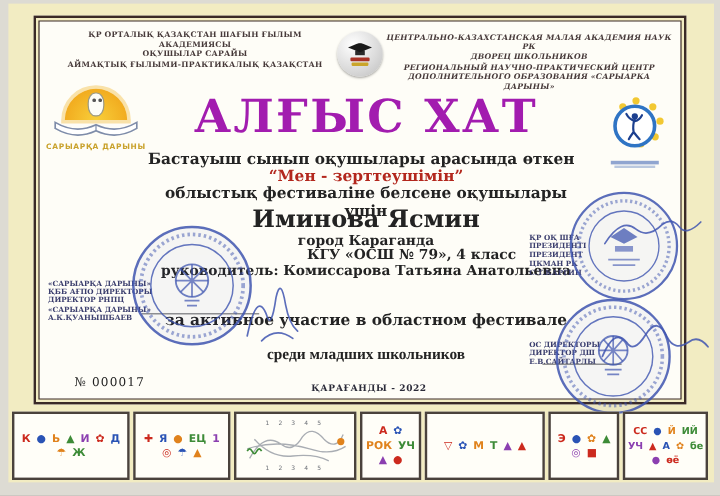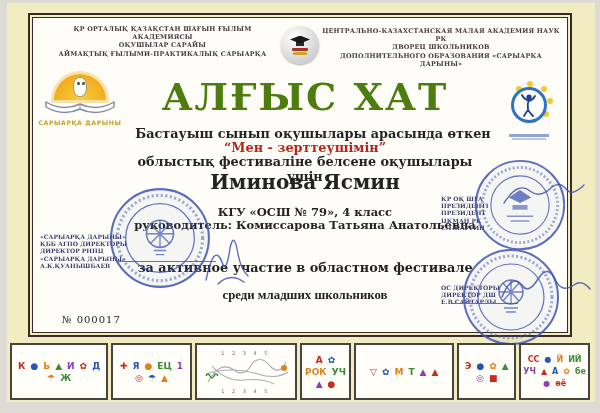--- a/index.html
+++ b/index.html
@@ -5,21 +5,21 @@
   html,body{margin:0;padding:0;background:#b9b7b0;}
   *{box-sizing:border-box;}
   .photo{position:relative;width:600px;height:413px;background:#dddbd3;overflow:hidden;
          font-family:"DejaVu Serif","Liberation Serif",serif;}
   .abs{position:absolute;}
   .cert{position:absolute;left:7px;top:3px;width:588px;height:399px;background:#f2ecc2;}
   .frame{position:absolute;left:28px;top:13px;width:544px;height:324px;background:#fefdf7;
          border:2px solid #3a2a26;box-shadow:inset 0 0 0 2px #f2ecc2, inset 0 0 0 3px #3a2a26;}
   .orgtxt{font-size:6.4px;line-height:8.2px;font-weight:bold;color:#473a3a;text-align:center;
           letter-spacing:.2px;}
-  .title{font-size:38px;font-weight:bold;color:#4d7c0f;text-align:center;letter-spacing:2px;}
+  .title{font-size:38px;font-weight:bold;color:#a21caf;text-align:center;letter-spacing:2px;}
   .c-line{text-align:center;font-weight:bold;color:#232323;}
   .red{color:#b3271d;}
   .recipient{font-size:20px;}
   .award{font-size:17px;letter-spacing:1.5px;color:#c1271d;}
   .small-line{font-size:11.5px;}
   .mid-line{font-size:12.8px;}
   .sig-txt{font-size:6px;line-height:7.2px;font-weight:bold;color:#3c3f6e;}
   .sigline{border-top:1px solid #777;height:0;}
   .stamp{border-radius:50%;}
   .stamp svg{display:block;width:100%;height:100%;}
@@ -73,25 +73,26 @@
 </head>
 <body>
 
 <div class="photo">
   <div class="cert"></div>
   <div class="frame"></div>
 
   <div class="abs orgtxt" style="left:45px;top:25px;width:235px;">
     <div>ҚР ОРТАЛЫҚ ҚАЗАҚСТАН ШАҒЫН ҒЫЛЫМ АКАДЕМИЯСЫ</div>
     <div>ОҚУШЫЛАР САРАЙЫ</div>
-    <div>АЙМАҚТЫҚ ҒЫЛЫМИ-ПРАКТИКАЛЫҚ САРЫАРҚА</div>
-  </div>
-  <div class="abs orgtxt" style="left:322px;top:27px;width:238px;">
+    <div>АЙМАҚТЫҚ ҒЫЛЫМИ-ПРАКТИКАЛЫҚ ҚАЗАҚСТАН</div>
+  </div>
+  <div class="abs orgtxt" style="left:322px;top:27px;width:238px;font-style:italic;">
     <div>ЦЕНТРАЛЬНО-КАЗАХСТАНСКАЯ МАЛАЯ АКАДЕМИЯ НАУК РК</div>
     <div>ДВОРЕЦ ШКОЛЬНИКОВ</div>
+    <div>РЕГИОНАЛЬНЫЙ НАУЧНО-ПРАКТИЧЕСКИЙ ЦЕНТР</div>
     <div>ДОПОЛНИТЕЛЬНОГО ОБРАЗОВАНИЯ «САРЫАРКА ДАРЫНЫ»</div>
   </div>
 
   <div class="abs center-logo" style="left:281px;top:26px;">
     <div class="cap-top"></div>
     <div class="cap-base"></div>
     <div class="bookbar1"></div>
     <div class="bookbar2"></div>
   </div>
 
@@ -114,32 +115,34 @@
         <svg width="29" height="29" viewBox="0 0 29 29">
           <circle cx="15" cy="7" r="2.6" fill="#1c3f8f"></circle>
           <path d="M15,9 Q13,14 14,20 M15,11 Q10,9 8,5 M15,11 Q19,10 21,6 M14,20 Q11,24 10,26 M14,20 Q17,24 19,26" fill="none" stroke="#1c3f8f" stroke-width="1.8" stroke-linecap="round"></path>
         </svg>
       </div>
     </div>
     <div class="caption-bar"></div>
     <div class="caption-bar2"></div>
   </div>
 
-  <div class="abs c-line mid-line" style="left:128px;top:126px;width:370px;">Бастауыш сынып оқушылары арасында өткен</div>
+  <div class="abs c-line mid-line" style="left:116px;top:126px;width:370px;">Бастауыш сынып оқушылары арасында өткен</div>
   <div class="abs c-line mid-line red" style="left:120px;top:140px;width:370px;">“Мен - зерттеушімін”</div>
   <div class="abs c-line mid-line" style="left:120px;top:154px;width:370px;">облыстық фестиваліне белсене оқушылары үшін</div>
 
   <div class="abs c-line recipient" style="left:120px;top:170px;width:370px;">Иминова Ясмин</div>
-  <div class="abs c-line small-line" style="left:120px;top:205px;width:370px;">КГУ «ОСШ № 79», 4 класс</div>
+  <div class="abs c-line small-line" style="left:120px;top:193px;width:370px;">город Караганда</div>
+  <div class="abs c-line small-line" style="left:120px;top:205px;width:446px;">КГУ «ОСШ № 79», 4 класс</div>
   <div class="abs c-line small-line" style="left:120px;top:218px;width:370px;">руководитель: Комиссарова Татьяна Анатольевна</div>
 
 
   <div class="abs c-line mid-line" style="left:120px;top:260px;width:370px;">за активное участие в областном фестивале</div>
   <div class="abs c-line mid-line" style="left:120px;top:288px;width:370px;font-family:Liberation Serif, serif;">среди младших школьников</div>
 
+  <div class="abs placeyear" style="left:230px;top:319px;width:155px;">ҚАРАҒАНДЫ - 2022</div>
   <div class="abs num" style="left:62px;top:314px;">№ 000017</div>
 
   <div class="abs sig-txt" style="left:40px;top:233px;width:100px;">
     <div>«САРЫАРҚА ДАРЫНЫ»</div>
     <div>ҚББ АҒПО ДИРЕКТОРЫ</div>
     <div>ДИРЕКТОР РНПЦ</div>
     <div>«САРЫАРҚА ДАРЫНЫ»</div>
     <div>А.К.ҚУАНЫШБАЕВ</div>
   </div>
   <div class="abs sigline" style="left:118px;top:261px;width:98px;"></div>

